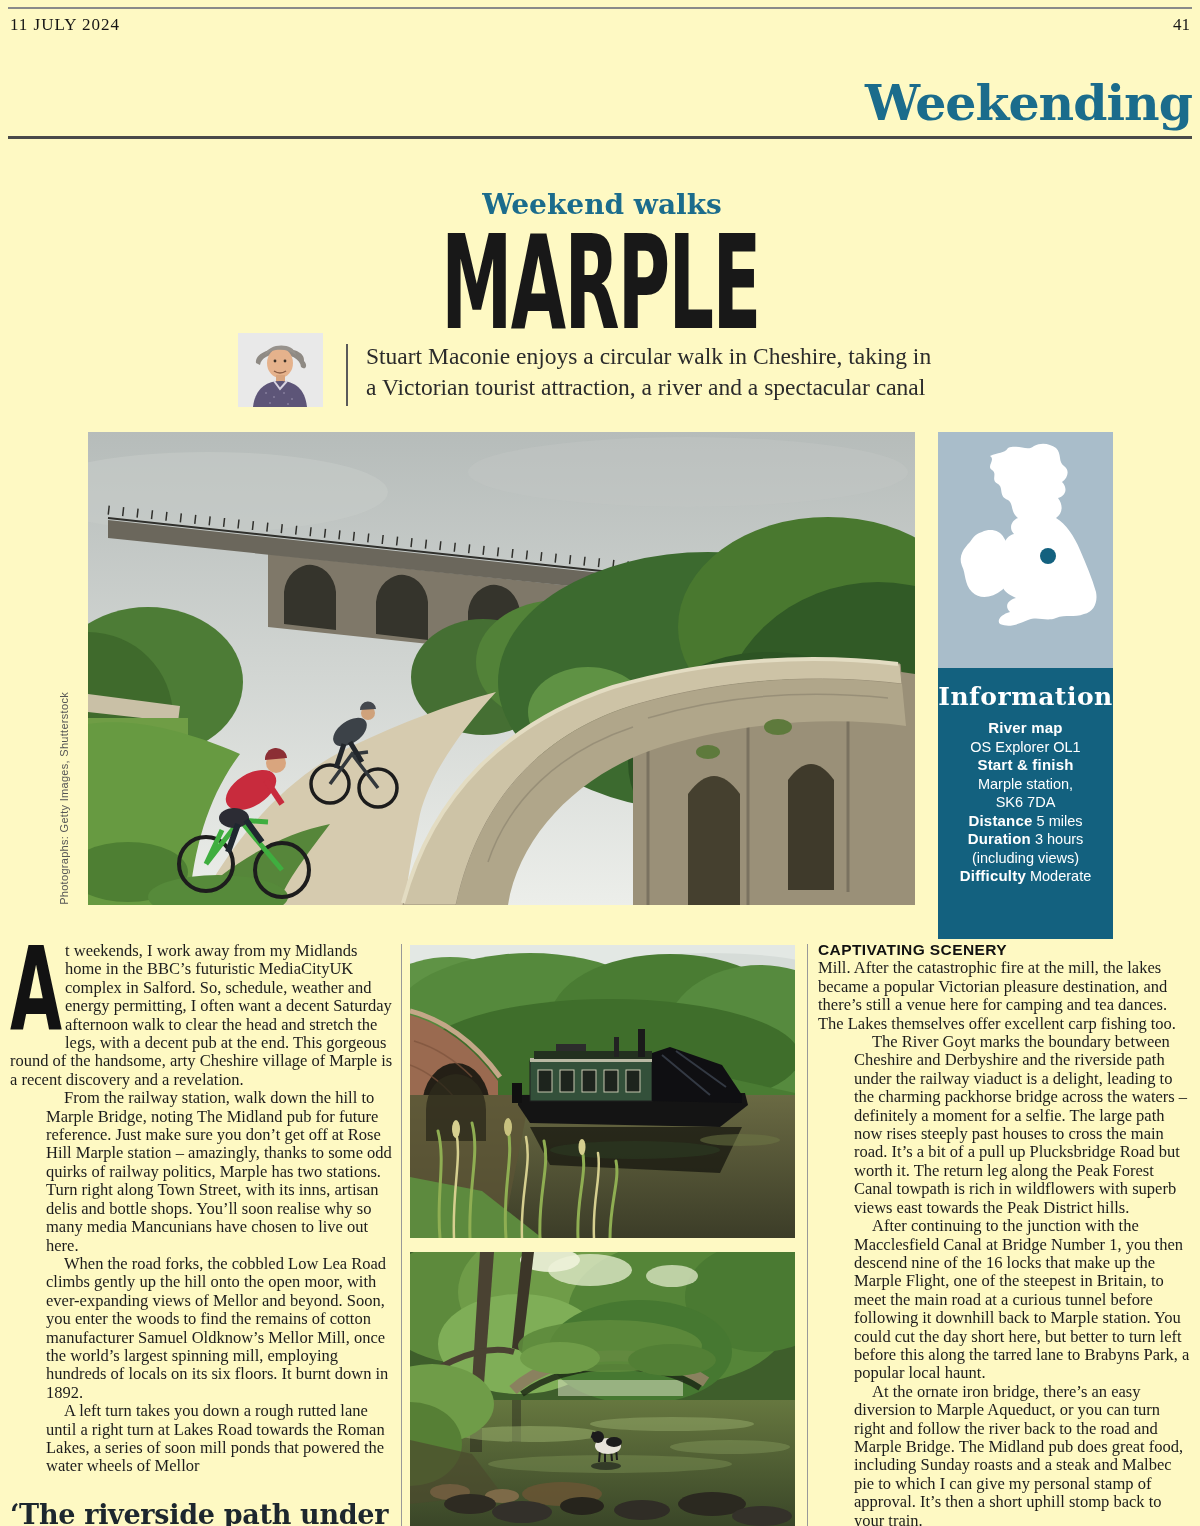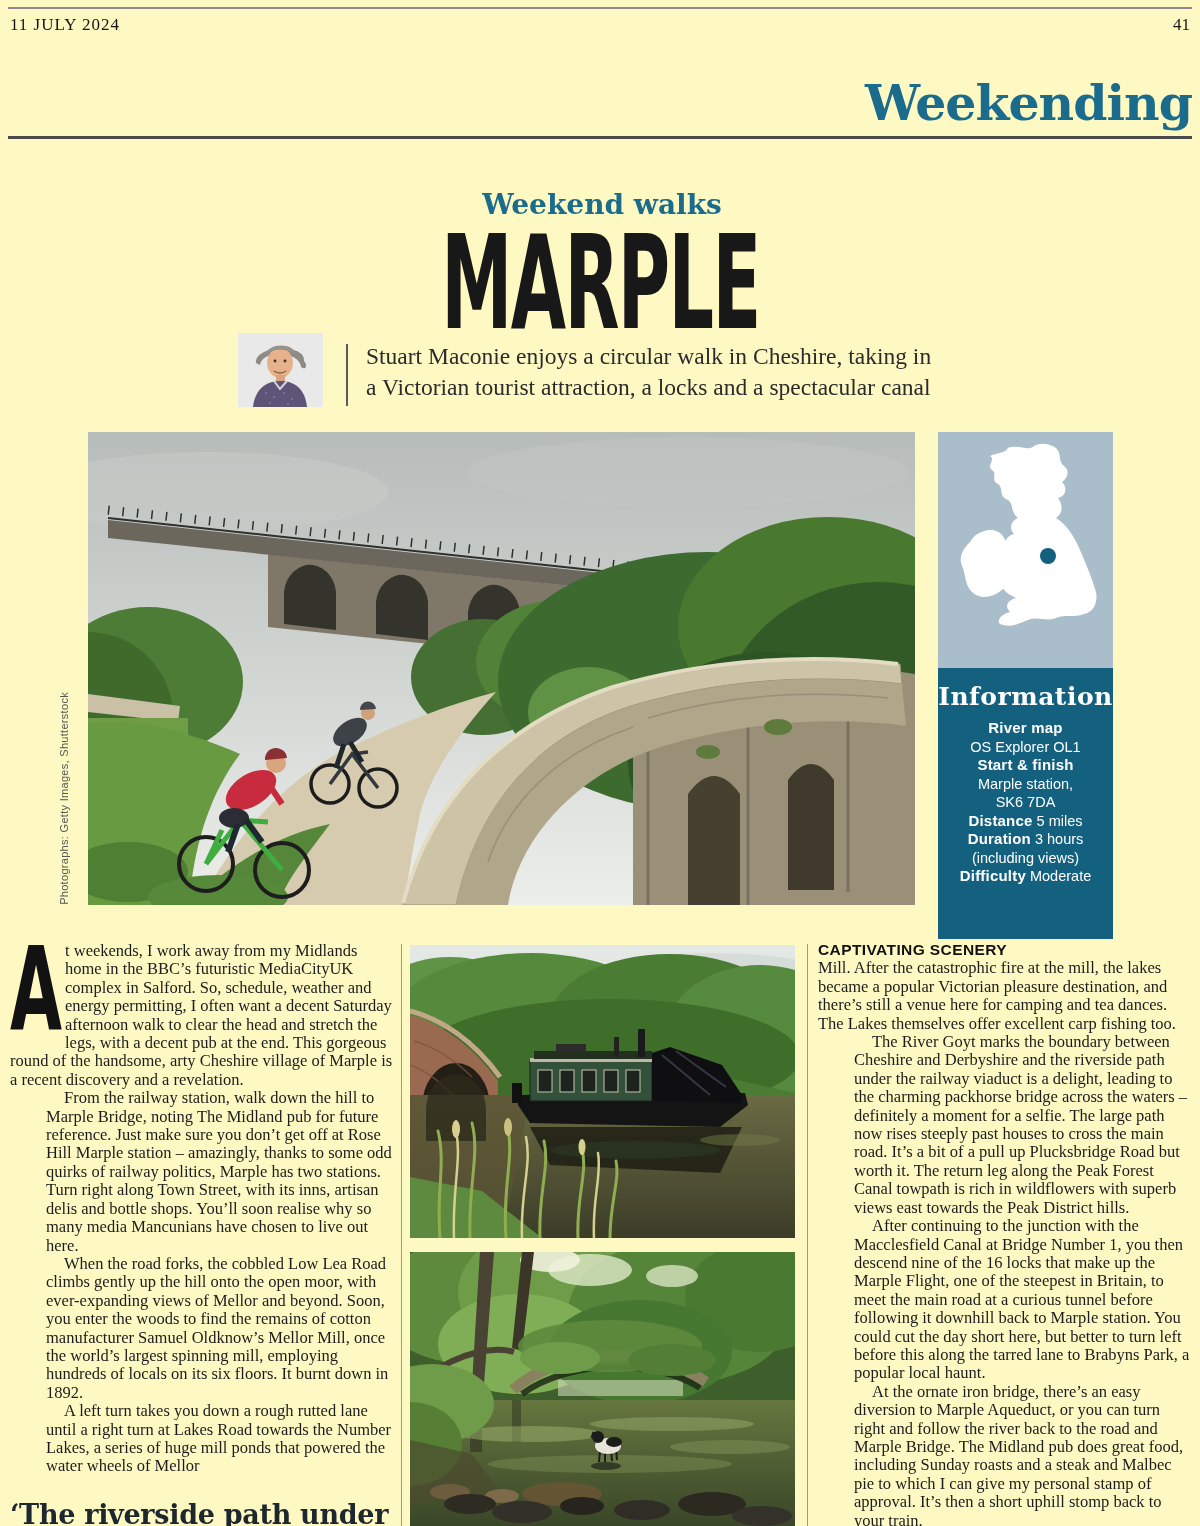--- a/index.html
+++ b/index.html
@@ -87,21 +87,21 @@
         <circle cx="54" cy="66" r="1"></circle>
           <circle cx="32" cy="70" r="1"></circle>
           <circle cx="50" cy="71" r="1"></circle>
       </g>
       <path d="M36,48 L42,56 L49,48" stroke="#d8d4e2" stroke-width="2" fill="none"></path>
     </svg>
   </div>
   <div class="byline-rule"></div>
   <div class="standfirst">
     <div>Stuart Maconie enjoys a circular walk in Cheshire, taking in</div>
-    <div>a Victorian tourist attraction, a locks and a spectacular canal</div>
+    <div>a Victorian tourist attraction, a river and a spectacular canal</div>
   </div>
 
   <div class="photo-credit">
     <span>Photographs: Getty Images, Shutterstock</span>
   </div>
 
   <div class="hero">
     <svg width="827" height="473" viewBox="0 0 827 473">
       <defs>
         <linearGradient id="sky" x1="0" y1="0" x2="0" y2="1">
@@ -210,21 +210,21 @@
 
   <div class="col-rule" style="left:401px;"></div>
   <div class="col-rule" style="left:807px;"></div>
 
   <div class="col-left">
     <p><span class="dropcap">
           <span>A</span>
         </span><span>t weekends, I work away from my Midlands home in the BBC’s futuristic MediaCityUK complex in Salford. So, schedule, weather and energy permitting, I often want a decent Saturday afternoon walk to clear the head and stretch the legs, with a decent pub at the end. This gorgeous round of the handsome, arty Cheshire village of Marple is a recent discovery and a revelation.</span></p>
     <p class="indent">From the railway station, walk down the hill to Marple Bridge, noting The Midland pub for future reference. Just make sure you don’t get off at Rose Hill Marple station – amazingly, thanks to some odd quirks of railway politics, Marple has two stations. Turn right along Town Street, with its inns, artisan delis and bottle shops. You’ll soon realise why so many media Mancunians have chosen to live out here.</p>
     <p class="indent">When the road forks, the cobbled Low Lea Road climbs gently up the hill onto the open moor, with ever-expanding views of Mellor and beyond. Soon, you enter the woods to find the remains of cotton manufacturer Samuel Oldknow’s Mellor Mill, once the world’s largest spinning mill, employing hundreds of locals on its six floors. It burnt down in 1892.</p>
-    <p class="indent">A left turn takes you down a rough rutted lane until a right turn at Lakes Road towards the Number Lakes, a series of huge mill ponds that powered the water wheels of Mellor</p>
+    <p class="indent">A left turn takes you down a rough rutted lane until a right turn at Lakes Road towards the Roman Lakes, a series of soon mill ponds that powered the water wheels of Mellor</p>
     <div class="pullquote">‘The riverside path under the railway viaduct is a delight, leading to the charming packhorse bridge’</div>
 
   </div>
 
   <div class="photo-canal">
     <svg width="385" height="293" viewBox="0 0 385 293">
       <defs>
         <linearGradient id="waterG" x1="0" y1="0" x2="0" y2="1">
           <stop offset="0" stop-color="#6a6a43"></stop>
             <stop offset="1" stop-color="#3c3d28"></stop>

